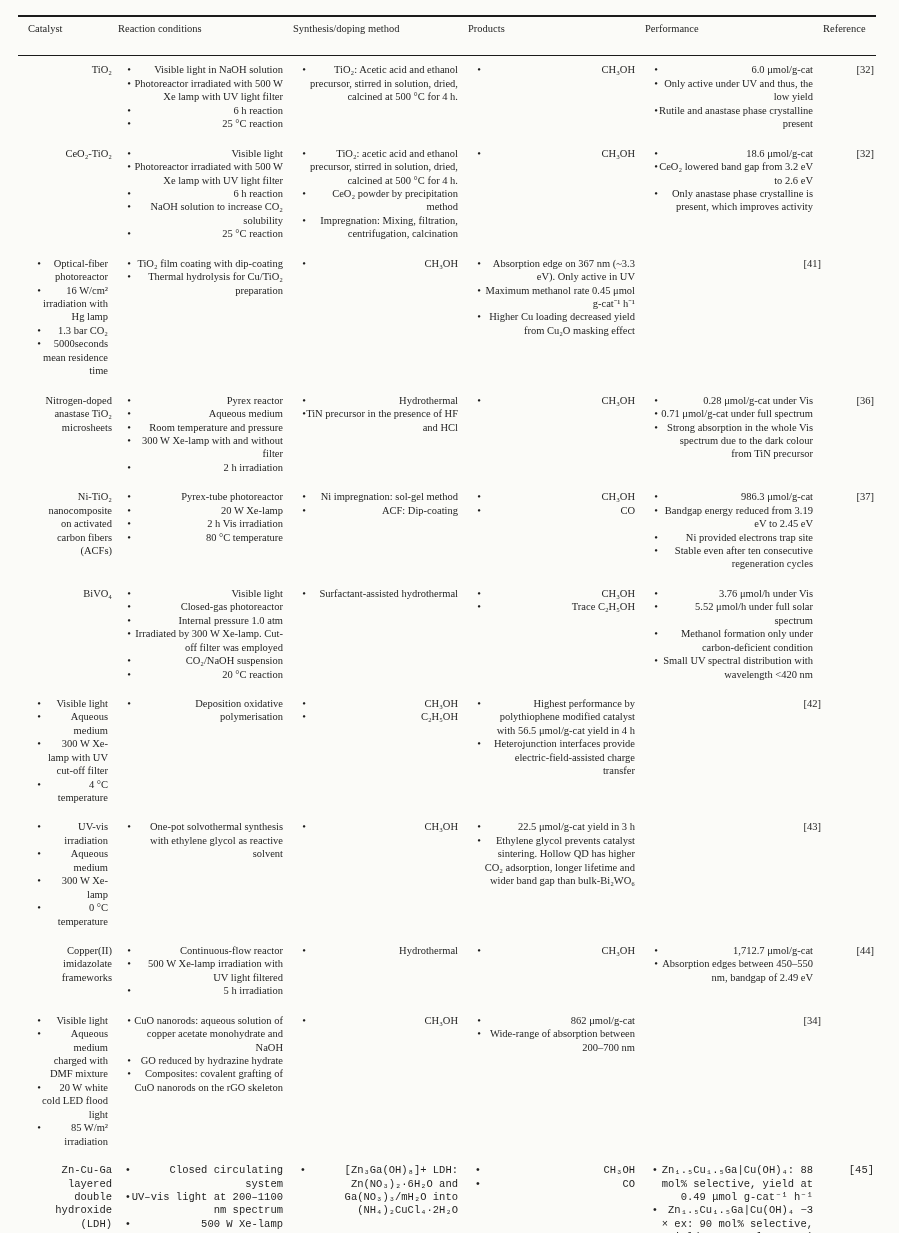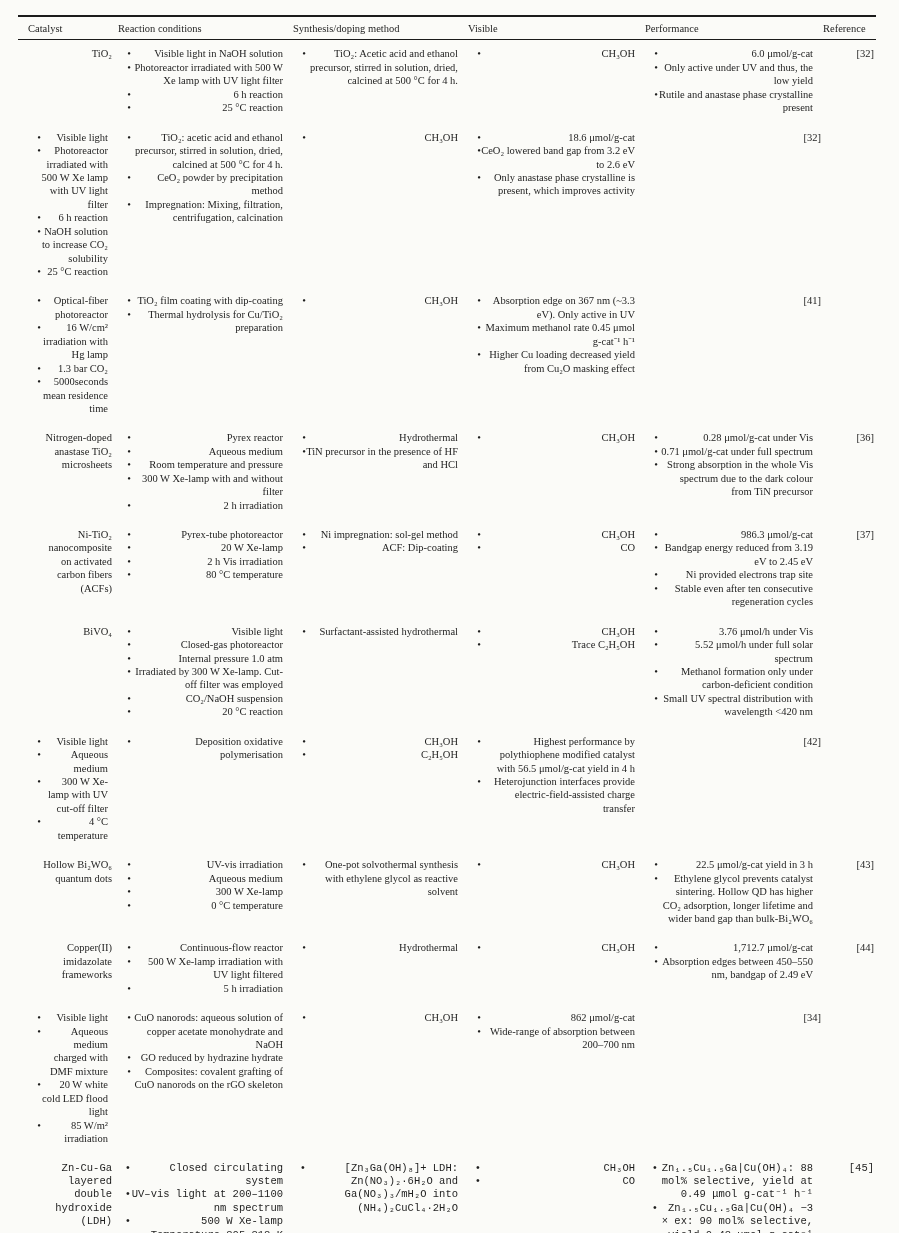--- a/index.html
+++ b/index.html
@@ -26,21 +26,21 @@
     flex-direction: column;
   }
   .grid-row {
     display: grid;
     grid-template-columns: 90px 175px 175px 177px 178px 1fr;
     padding-left: 10px;
   }
   .thead {
     border-bottom: 1.5px solid #1b1b1b;
     padding-top: 5px;
-    padding-bottom: 4px;
+    padding-bottom: 20px;
   }
   .th {
     padding-right: 6px;
   }
   .tbody {
     padding: 7px 0 10px 0;
     text-align: right;
   }
   .row {
     margin-bottom: 16px;
@@ -73,21 +73,21 @@
   }
 </style>
 </head>
 <body>
 
 <div class="table-wrap">
   <div class="grid-row thead">
     <div class="cell th">Catalyst</div>
     <div class="cell th">Reaction conditions</div>
     <div class="cell th">Synthesis/doping method</div>
-    <div class="cell th">Visible</div>
+    <div class="cell th">Products</div>
     <div class="cell th">Performance</div>
     <div class="cell th">Reference</div>
   </div>
   <div class="tbody">
   <div class="grid-row row">
     <div class="cell cat">TiO₂</div>
     <div class="cell cell-conditions">
           <div class="item">
             <span class="bullet">•</span>
             <span class="txt">Visible light in NaOH solution</span>
@@ -128,20 +128,21 @@
           </div>
           <div class="item">
             <span class="bullet">•</span>
             <span class="txt">Rutile and anastase phase crystalline present</span>
           </div>
         </div>
     <div class="cell ref">[32]</div>
   </div>
 
   <div class="grid-row row">
+    <div class="cell cat">CeO₂-TiO₂</div>
     <div class="cell cell-conditions">
           <div class="item">
             <span class="bullet">•</span>
             <span class="txt">Visible light</span>
           </div>
           <div class="item">
             <span class="bullet">•</span>
             <span class="txt">Photoreactor irradiated with 500 W Xe lamp with UV light filter</span>
           </div>
           <div class="item">
@@ -470,21 +471,20 @@
           </div>
           <div class="item">
             <span class="bullet">•</span>
             <span class="txt">Heterojunction interfaces provide electric-field-assisted charge transfer</span>
           </div>
         </div>
     <div class="cell ref">[42]</div>
   </div>
 
   <div class="grid-row row">
-    <div class="cell cat">Hollow Bi₂WO₆ quantum dots</div>
     <div class="cell cell-conditions">
           <div class="item">
             <span class="bullet">•</span>
             <span class="txt">UV-vis irradiation</span>
           </div>
           <div class="item">
             <span class="bullet">•</span>
             <span class="txt">Aqueous medium</span>
           </div>
           <div class="item">

